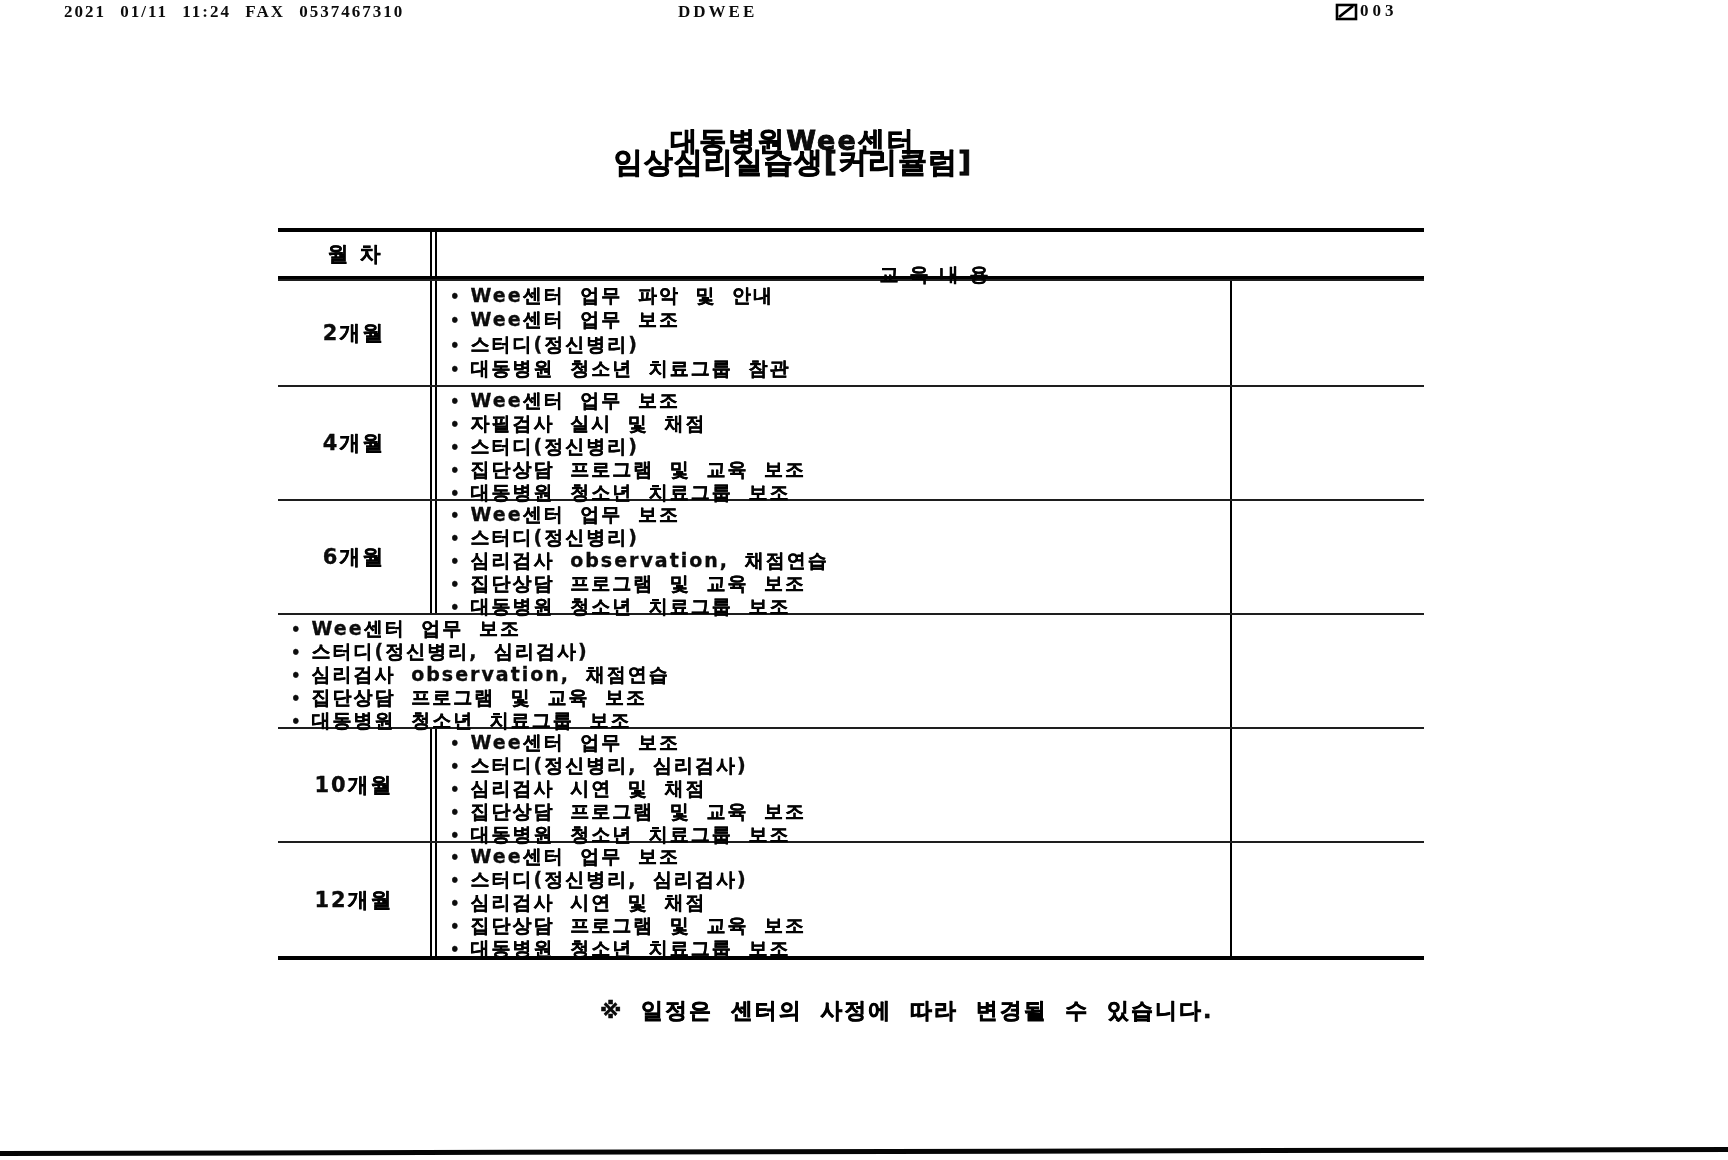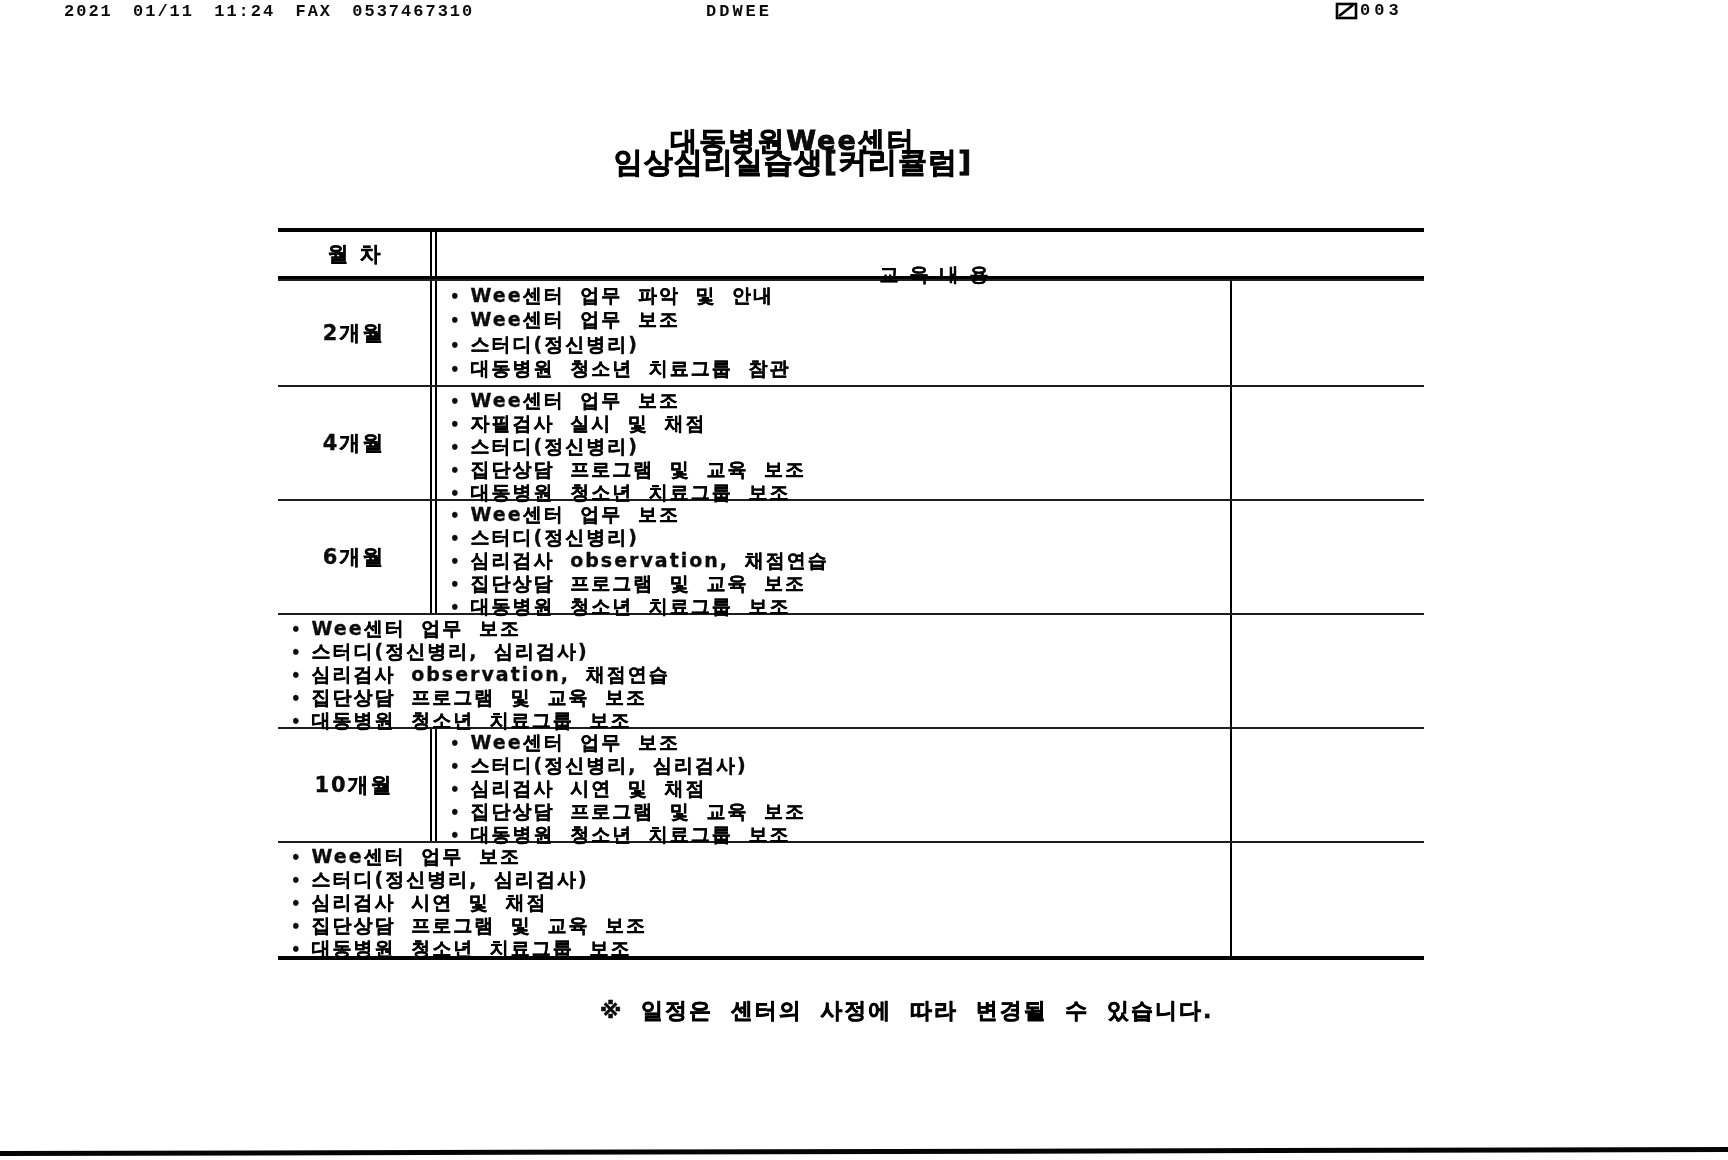--- a/index.html
+++ b/index.html
@@ -4,23 +4,23 @@
 <style>
   html,body{margin:0;padding:0;}
   body{
     width:1728px;height:1160px;position:relative;overflow:hidden;
     background:#ffffff;color:#0c0c0c;
     font-family:"DejaVu Sans",sans-serif;
     -webkit-font-smoothing:none;
   }
   
   .fax-header{position:absolute;top:0;left:0;width:100%;height:24px;
-    font-family:Liberation Mono, monospace;font-weight:bold;font-size:17px;}
+    font-family:Liberation Serif, serif;font-weight:bold;font-size:17px;}
   .fax-meta{position:absolute;left:64px;top:2px;letter-spacing:2px;word-spacing:8px;}
-  .fax-sender{position:absolute;left:678px;top:2px;letter-spacing:3px;margin-left:28px;}
+  .fax-sender{position:absolute;left:678px;top:2px;letter-spacing:3px;}
   .fax-page{position:absolute;left:1335px;top:1px;display:flex;align-items:center;gap:1px;}
   .fax-page .num{letter-spacing:4px;}
   .page-icon{display:inline-block;width:24px;height:19px;}
 
   
   .doc-title{position:absolute;left:278px;top:127px;width:1030px;text-align:center;
     font-weight:bold;-webkit-text-stroke:0.8px #000;}
   .doc-title .l1{font-size:27px;letter-spacing:2px;line-height:28px;}
   .doc-title .l2{font-size:29px;letter-spacing:1px;line-height:29px;margin-top:-7px;}
 
@@ -207,20 +207,21 @@
         </div>
       <div class="bline">
           <span class="bullet">•</span>
           <span>대동병원 청소년 치료그룹 보조</span>
         </div>
     </div>
     <div class="td c3"></div>
   </div>
 
   <div class="tr row h3">
+    <div class="td c1">12개월</div>
     <div class="td c2">
       <div class="bline">
           <span class="bullet">•</span>
           <span>Wee센터 업무 보조</span>
         </div>
       <div class="bline">
           <span class="bullet">•</span>
           <span>스터디(정신병리, 심리검사)</span>
         </div>
       <div class="bline">

